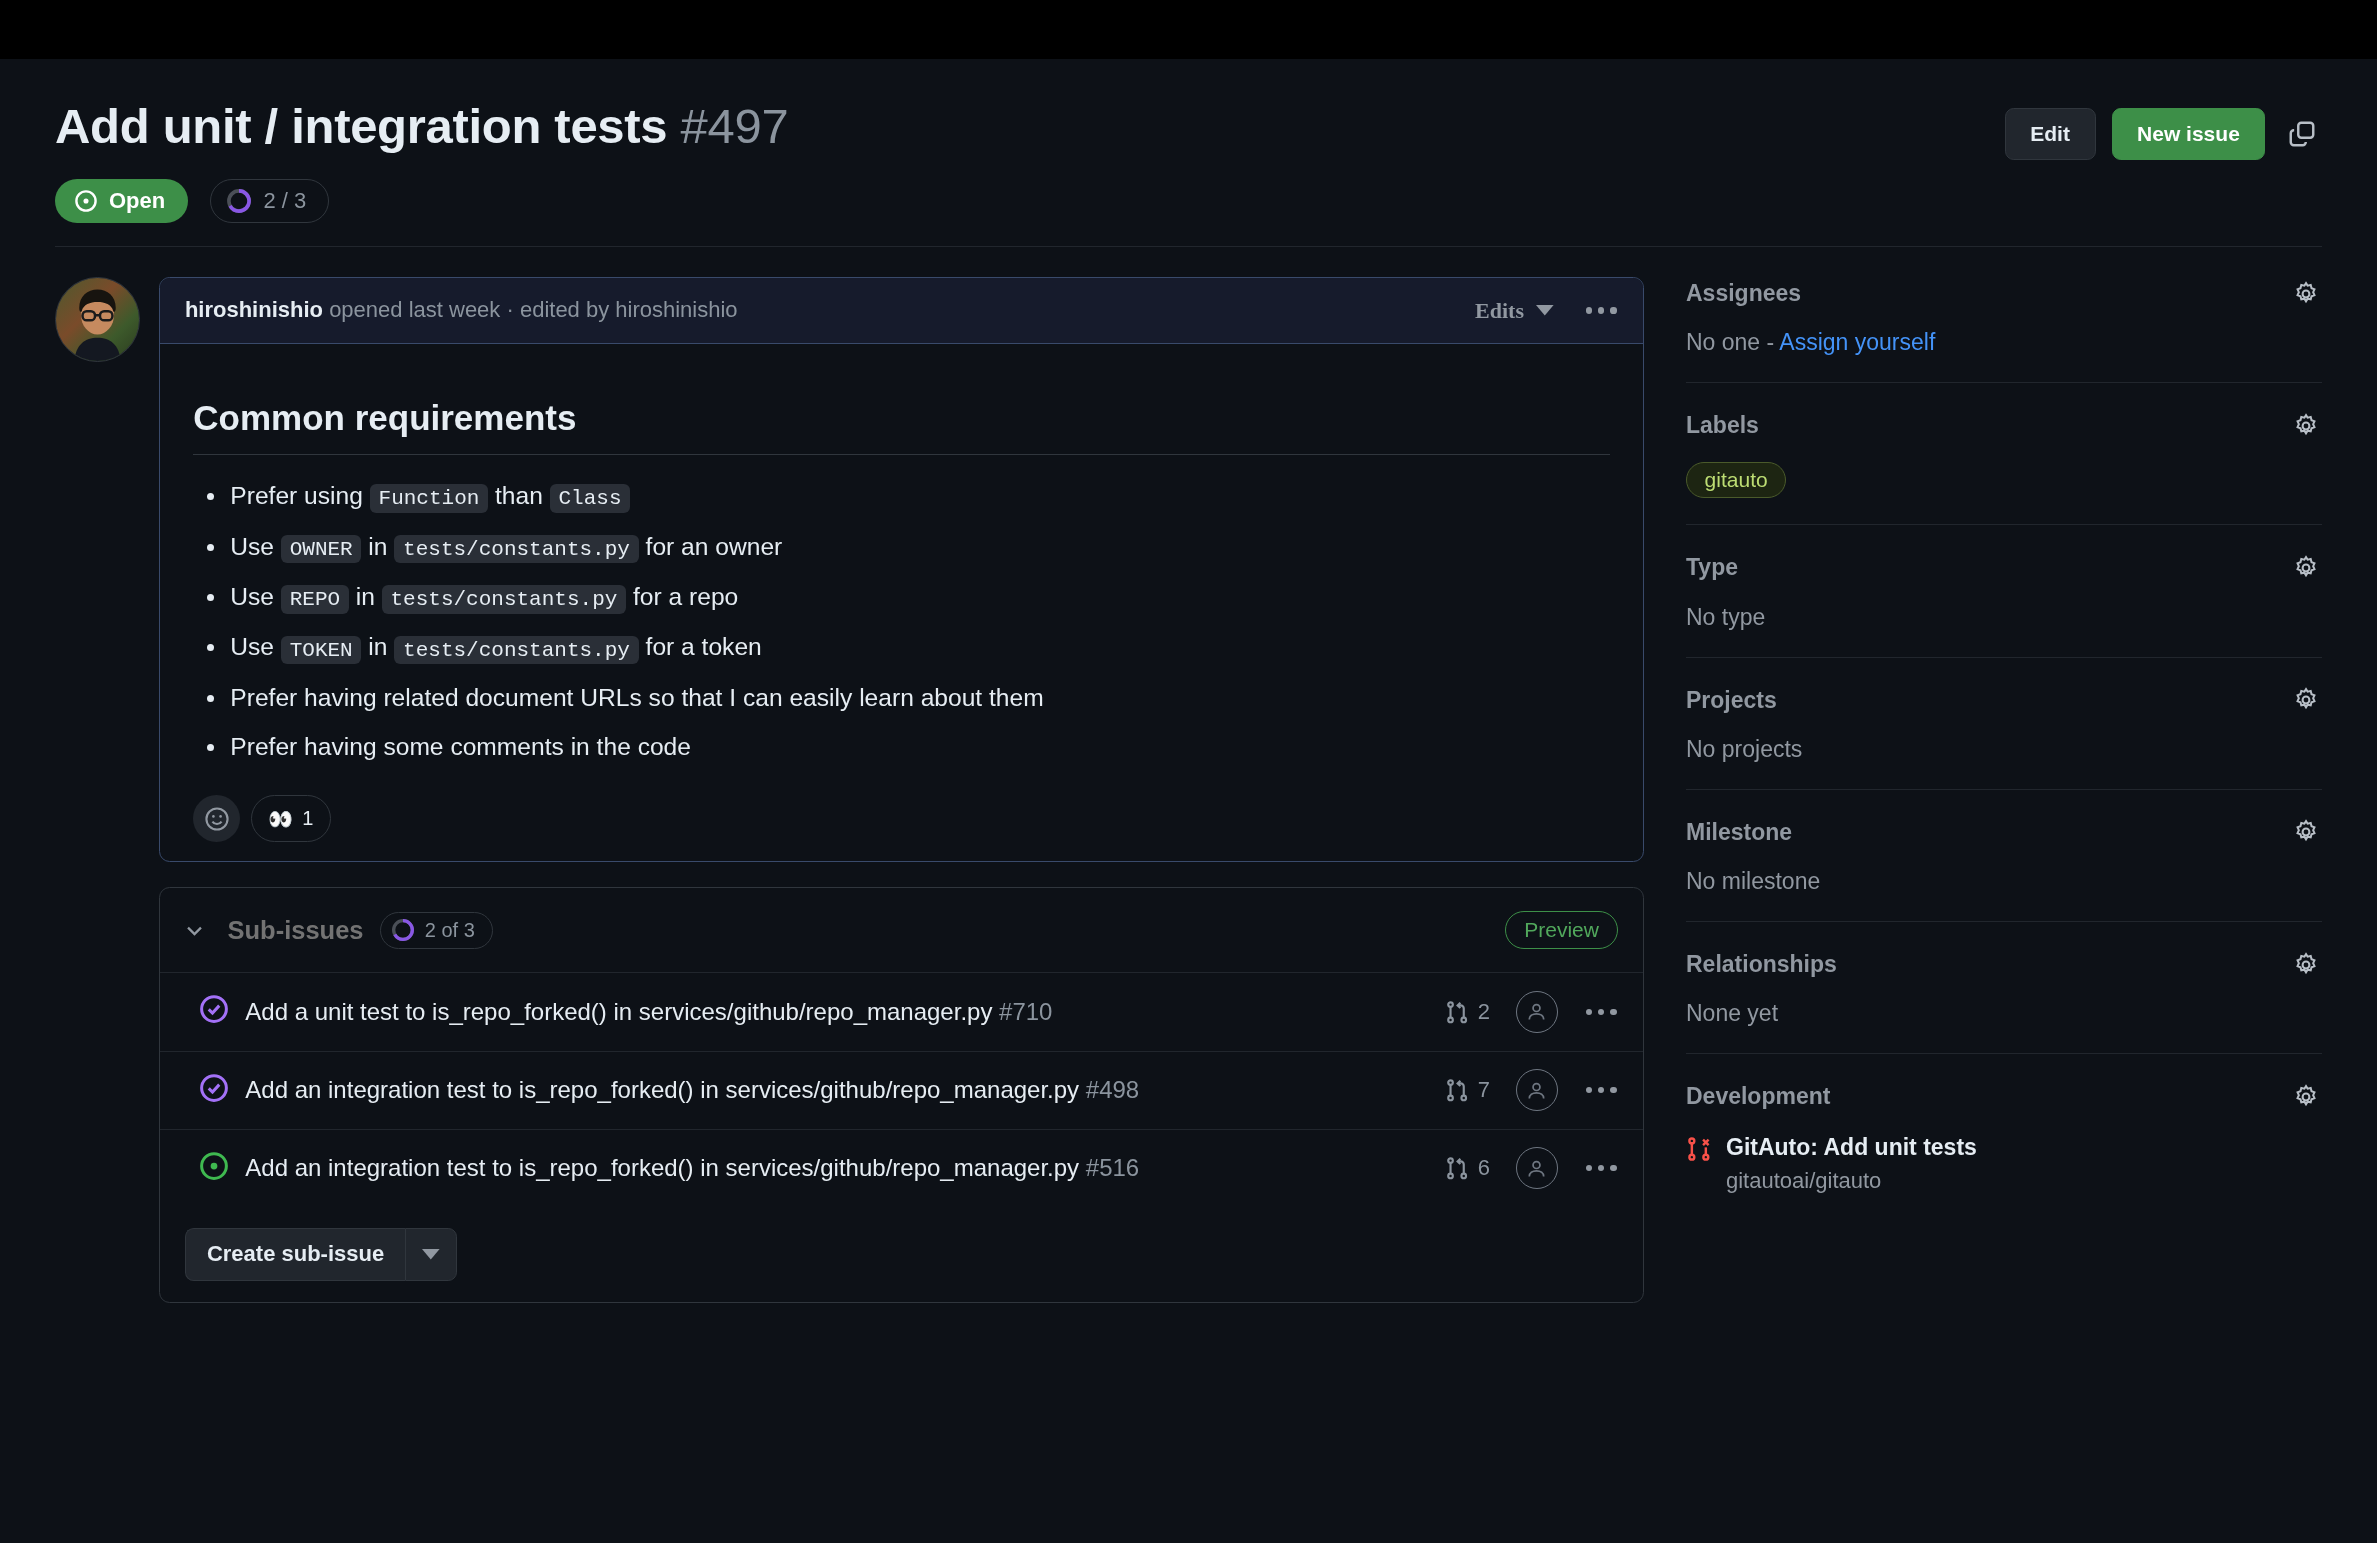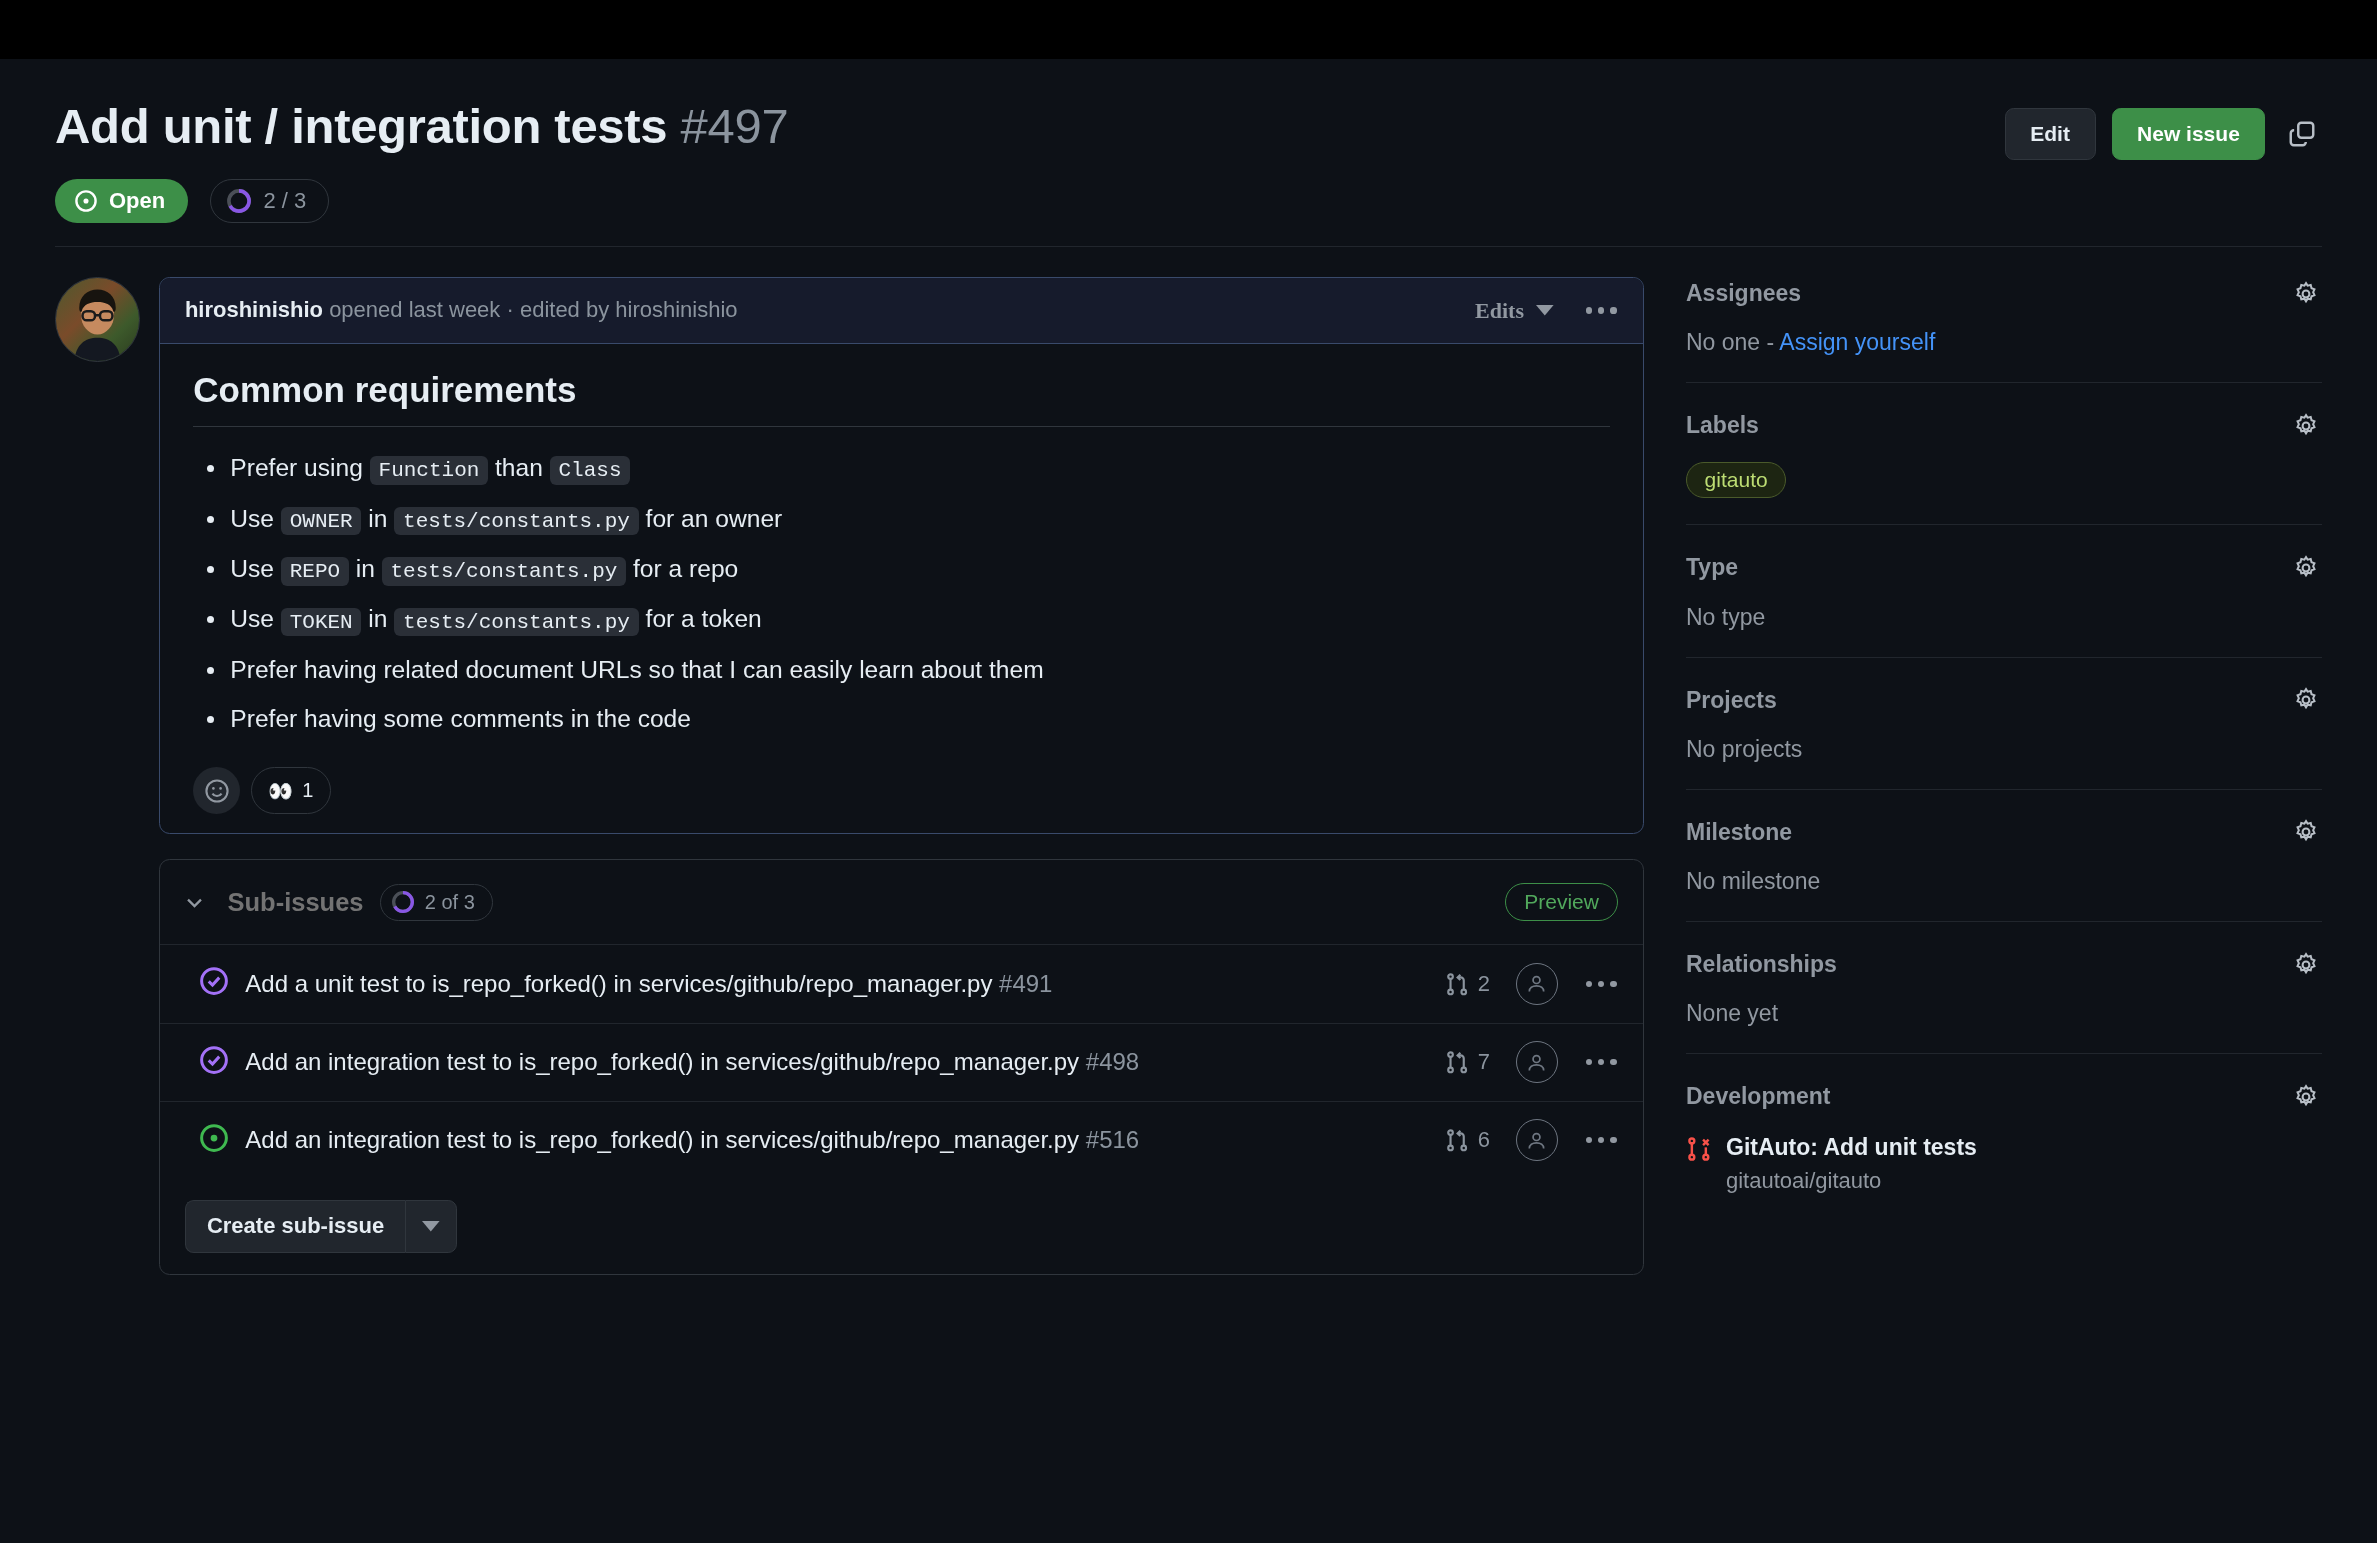--- a/index.html
+++ b/index.html
@@ -160,21 +160,21 @@
     background: none; border: none; cursor: pointer;
     color: #9198a1; font-size: 22px; font-weight: 600;
     font-family: Liberation Serif, serif;
   }
   .kebab {
     display: inline-flex; gap: 6.2px; align-items: center;
     background: none; border: none; cursor: pointer; padding: 5.3px 1.8px;
   }
   .kebab i { width: 6.2px; height: 6.2px; border-radius: 50%; background: #9198a1; display:block; }
 
-  .comment-body { padding: 26px 33px 19.3px 33px; }
+  .comment-body { padding: 26px 33px 19.3px 33px; margin-top: 28px; }
   .md-h2 {
     font-size: 35px;
     font-weight: 600;
     color: #e6edf3;
     padding-bottom: 16px;
     border-bottom: 0.9px solid #30363d;
     margin-bottom: 23px;
   }
   .md-list { list-style: none; }
   .md-list li {
@@ -473,21 +473,21 @@
           </div>
 
           <div id="sub-rows">
               <div class="sub-row">
                 <span style="display: flex; flex: 0 0 auto; align-self: flex-start; padding-top: 3.5px;">
                   <svg width="30" height="30" viewBox="0 0 16 16" fill="none" stroke="#a371f7" stroke-width="1.6">
                     <circle cx="8" cy="8" r="6.6"></circle>
                     <path d="M5.2 8.2l2 2 3.6-4"></path>
                   </svg>
                 </span>
-                <div class="sub-row-text"><span>Add a unit test to is_repo_forked() in services/github/repo_manager.py </span><span class="sub-row-num">#491</span></div>
+                <div class="sub-row-text"><span>Add a unit test to is_repo_forked() in services/github/repo_manager.py </span><span class="sub-row-num">#710</span></div>
                 <div class="sub-row-right">
                   <span class="pr-count">
                     <span style="display: flex;">
                       <svg width="24.6" height="24.6" viewBox="0 0 16 16" fill="none" stroke="#8b949e" stroke-width="1.4">
                         <circle cx="3.6" cy="3" r="1.5"></circle>
                         <circle cx="3.6" cy="13" r="1.5"></circle>
                         <path d="M3.6 4.5v7"></path>
                         <circle cx="12.2" cy="13" r="1.5"></circle>
                         <path d="M12.2 11.5V5.5a2 2 0 0 0-2-2H8.4"></path>
                         <path d="M10 1.8L8.2 3.5 10 5.2"></path>

